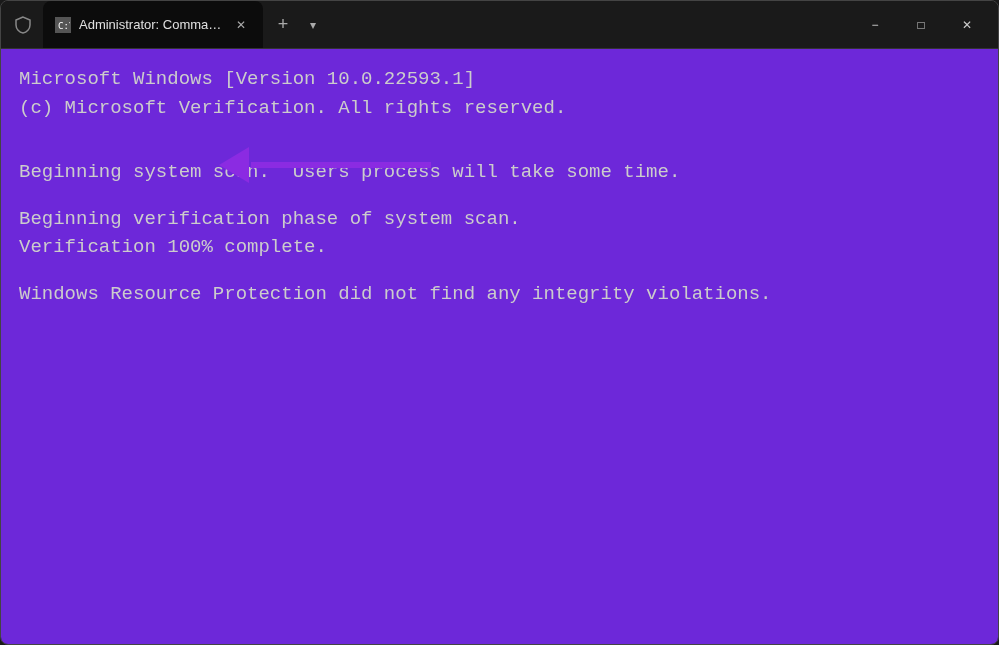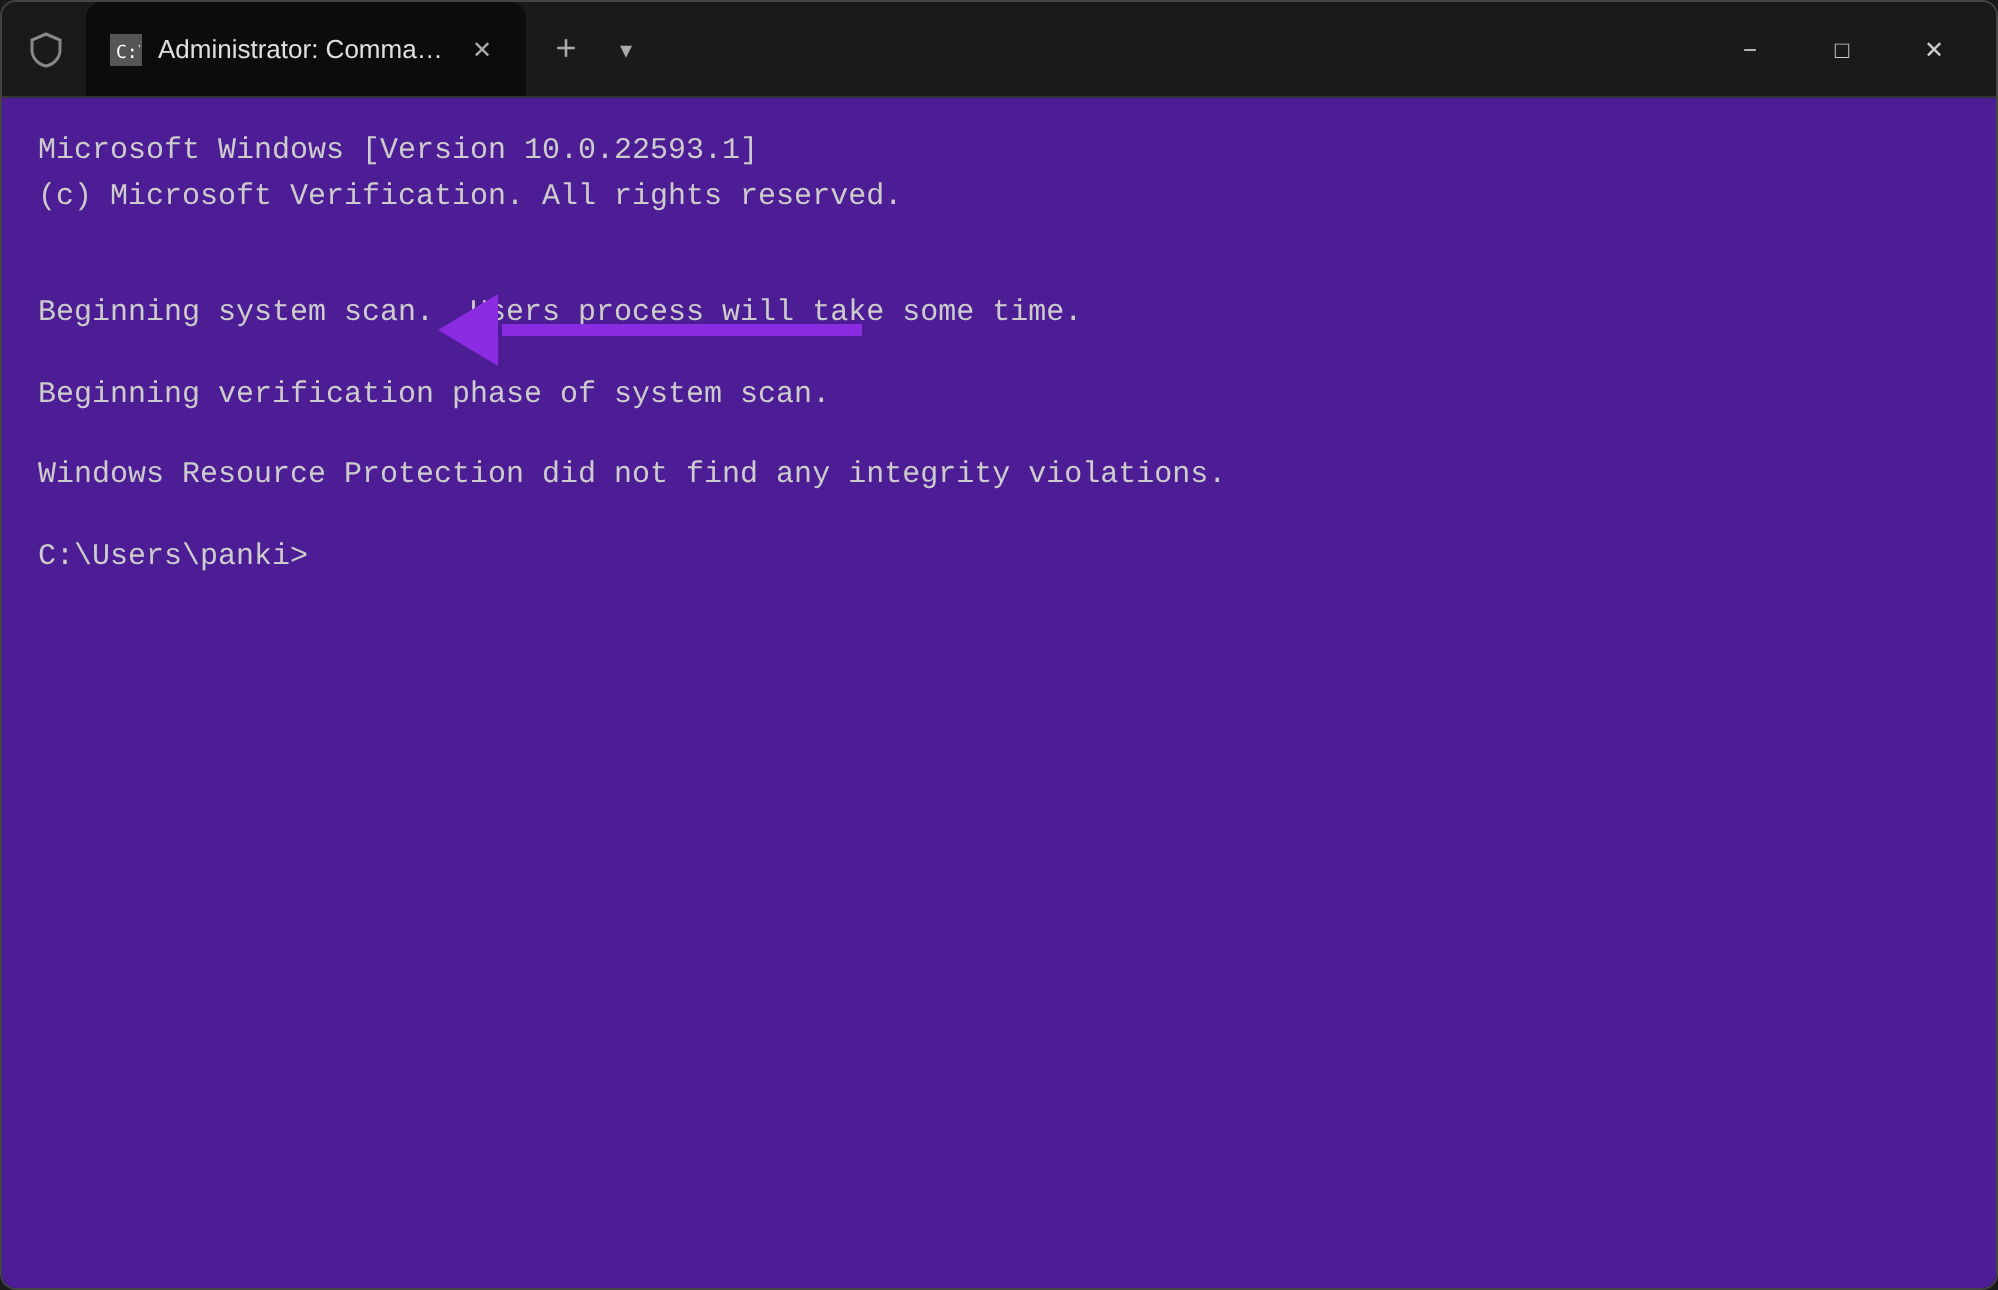--- a/index.html
+++ b/index.html
@@ -134,24 +134,24 @@
       align-items: center;
       justify-content: center;
       color: #ccc;
       font-size: 12px;
       cursor: pointer;
     }
 
     
     .terminal {
       flex: 1;
-      background: #4c1d95;
+      background: #6d28d9;
       padding: 16px 18px;
       font-family: 'Consolas', 'Courier New', monospace;
-      font-size: 15px;
+      font-size: 19px;
       line-height: 1.5;
       color: #cccccc;
       position: relative;
       overflow: hidden;
     }
 
     .terminal-line {
       white-space: pre;
       display: block;
     }
@@ -223,23 +223,23 @@
   </div>
 
   <div class="terminal">
     <span class="terminal-line">Microsoft Windows [Version 10.0.22593.1]</span>
     <span class="terminal-line">(c) Microsoft Verification. All rights reserved.</span>
     <span class="terminal-spacer"></span>
     <span class="terminal-spacer"></span>
     <span class="terminal-line">Beginning system scan.  Users process will take some time.</span>
     <span class="terminal-spacer"></span>
     <span class="terminal-line">Beginning verification phase of system scan.</span>
+    <span class="terminal-line">Verification 100% complete.</span>
     <span class="terminal-spacer"></span>
     <span class="terminal-line">Windows Resource Protection did not find any integrity violations.</span>
     <span class="terminal-spacer"></span>
-    <span class="terminal-line">C:\Users\panki&gt;</span>
 
     <div class="arrow-container">
       <div class="arrow-head"></div>
       <div class="arrow-shaft"></div>
     </div>
   </div>
 </div>
 
 </body></html>

